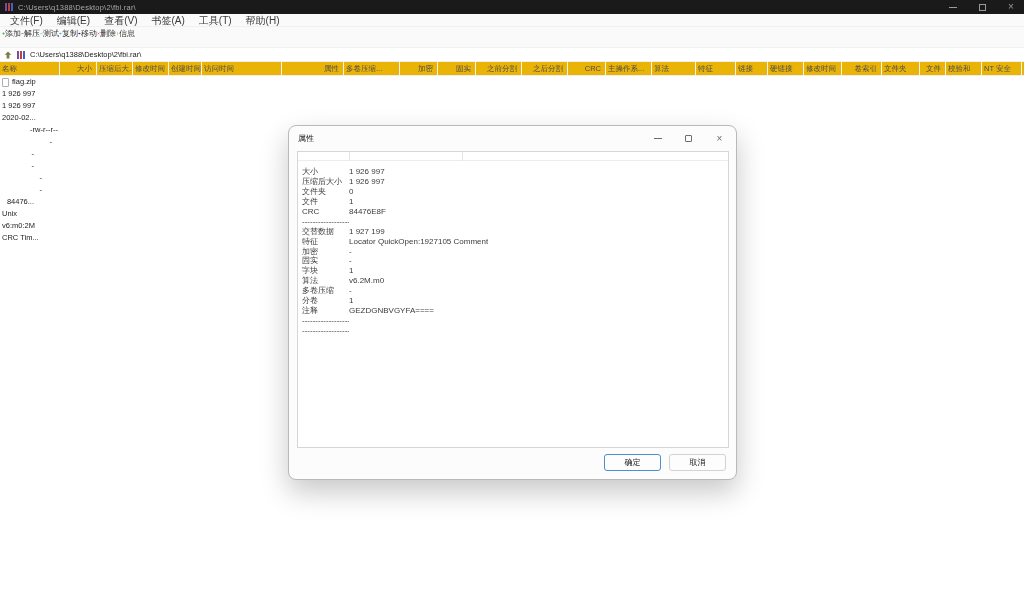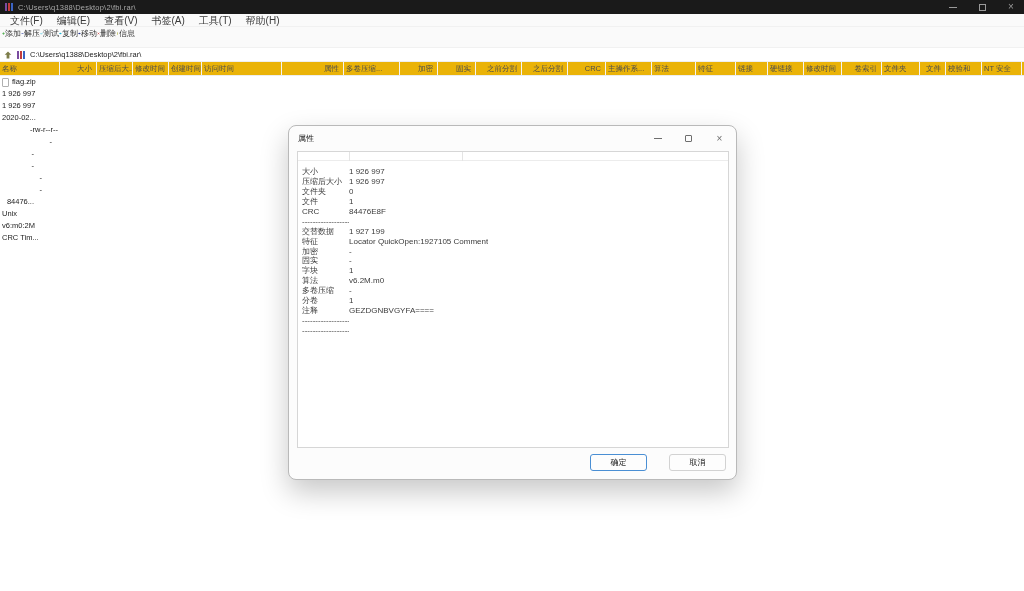--- a/index.html
+++ b/index.html
@@ -66,21 +66,21 @@
 
   .props-panel { position:absolute; left:8px; top:25px; width:432px; height:297px;
                  background:#fff; border:1px solid #d6d6d6; overflow:hidden; }
   .panel-header { height:9px; border-bottom:1px solid #ececec; position:relative; }
   .panel-header .vline { position:absolute; top:0; width:1px; height:9px; background:#e4e4e4; }
   .vl1 { left:51px; } .vl2 { left:164px; }
   .props-rows { padding-top:6px; }
   .prop-row { display:flex; height:9.9px; align-items:center; padding-left:4px; }
   .prop-label { width:47px; font-size:8px; color:#3c3c3c; white-space:nowrap; overflow:hidden; flex:0 0 auto; }
   .prop-value { font-size:8px; color:#3c3c3c; white-space:nowrap; overflow:hidden; }
-  .dlg-buttons { position:absolute; left:0; right:10px; bottom:8px; display:flex; justify-content:flex-end; gap:22px;margin-left:25px; }
+  .dlg-buttons { position:absolute; left:0; right:10px; bottom:8px; display:flex; justify-content:flex-end; gap:8px;margin-left:25px; }
   .dlg-btn { width:57px; height:17px; background:#fdfdfd; border:1px solid #d2d2d2; border-radius:3px;
              font-size:8px; color:#1a1a1a; display:flex; align-items:center; justify-content:center;
              font-family:inherit; }
   .dlg-btn.primary { border-color:#4a8fd4; }
 </style>
 </head>
 <body>
 
 <div class="window">
 

